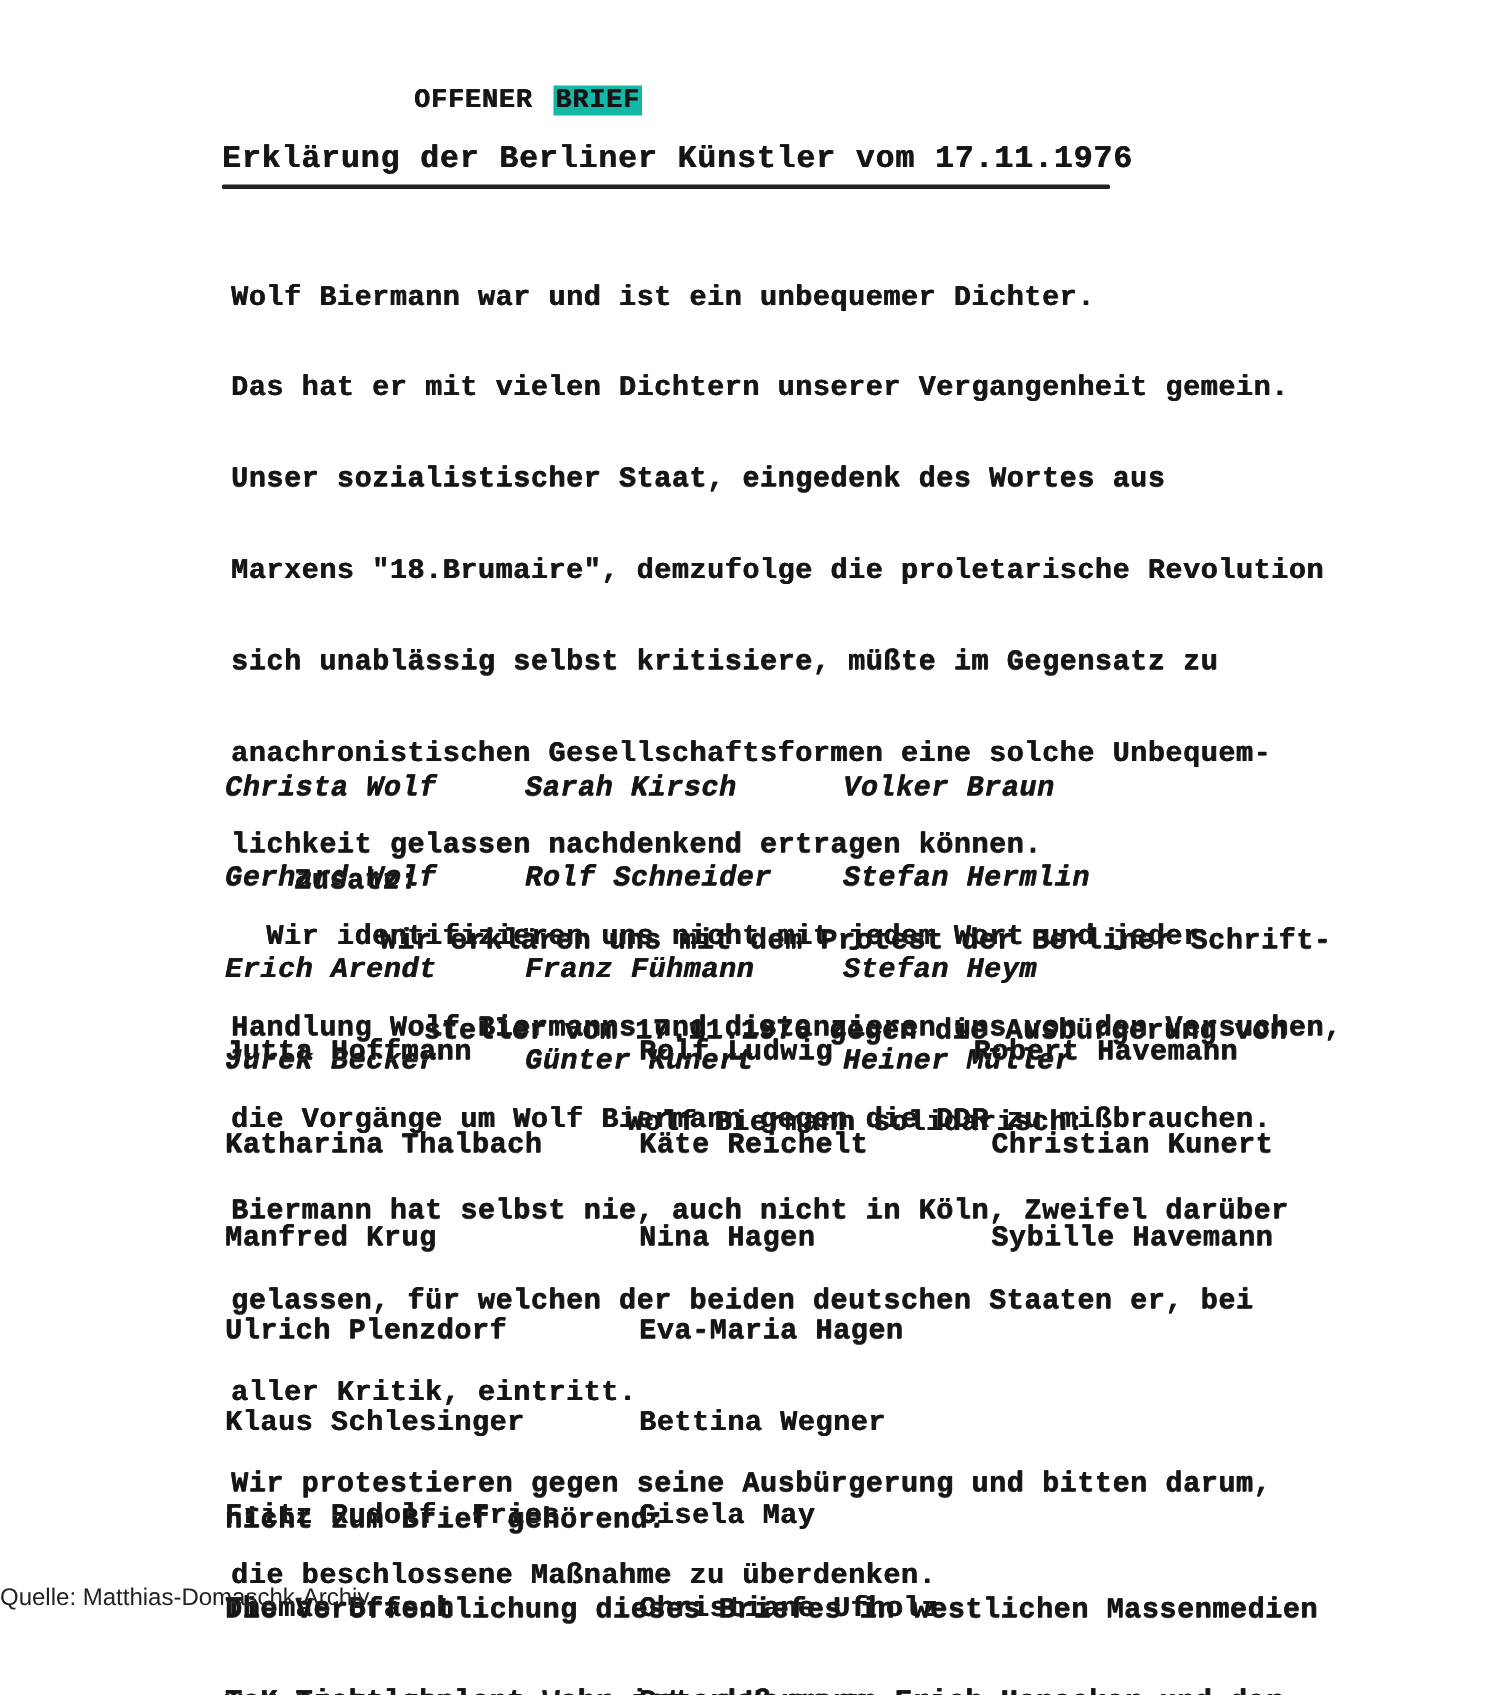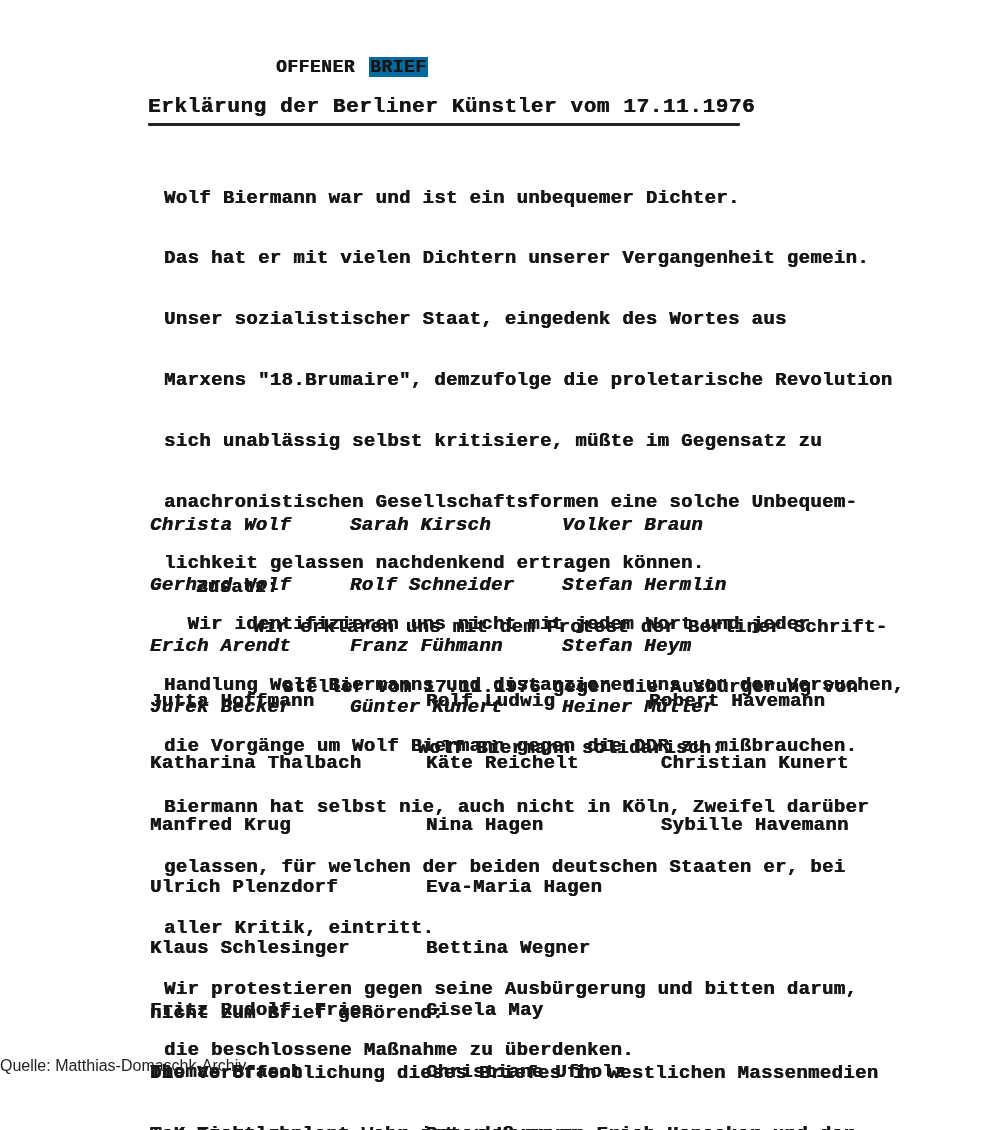--- a/index.html
+++ b/index.html
@@ -30,21 +30,21 @@
       text-shadow: 0.4px 0 0 #333, 0 0.4px 0 #444;
     }
     .title {
       position: absolute;
       left: 276px;
       top: 57px;
       font-size: 18px;
       letter-spacing: 0.5px;
     }
     .title .word2 {
-      background: #0369a1;
+      background: #14b8a6;
       margin-left: 14px;
       padding: 0 1px;
     }
     .subtitle {
       position: absolute;
       left: 148px;
       top: 95px;
       font-size: 21px;
       letter-spacing: 0.6px;
     }
@@ -52,21 +52,21 @@
       position: absolute;
       left: 148px;
       top: 123px;
       width: 592px;
       height: 3px;
       background: #222;
       border-radius: 1px;
     }
     .para {
       position: absolute;
-      left: 164px;
+      left: 154px;
       top: 147px;
       line-height: 20.3px;
     }
     .para .line { display: block; height: 20.3px; }
     .sig-grid {
       position: absolute;
       left: 150px;
       top: 474px;
     }
     .sig-col {

